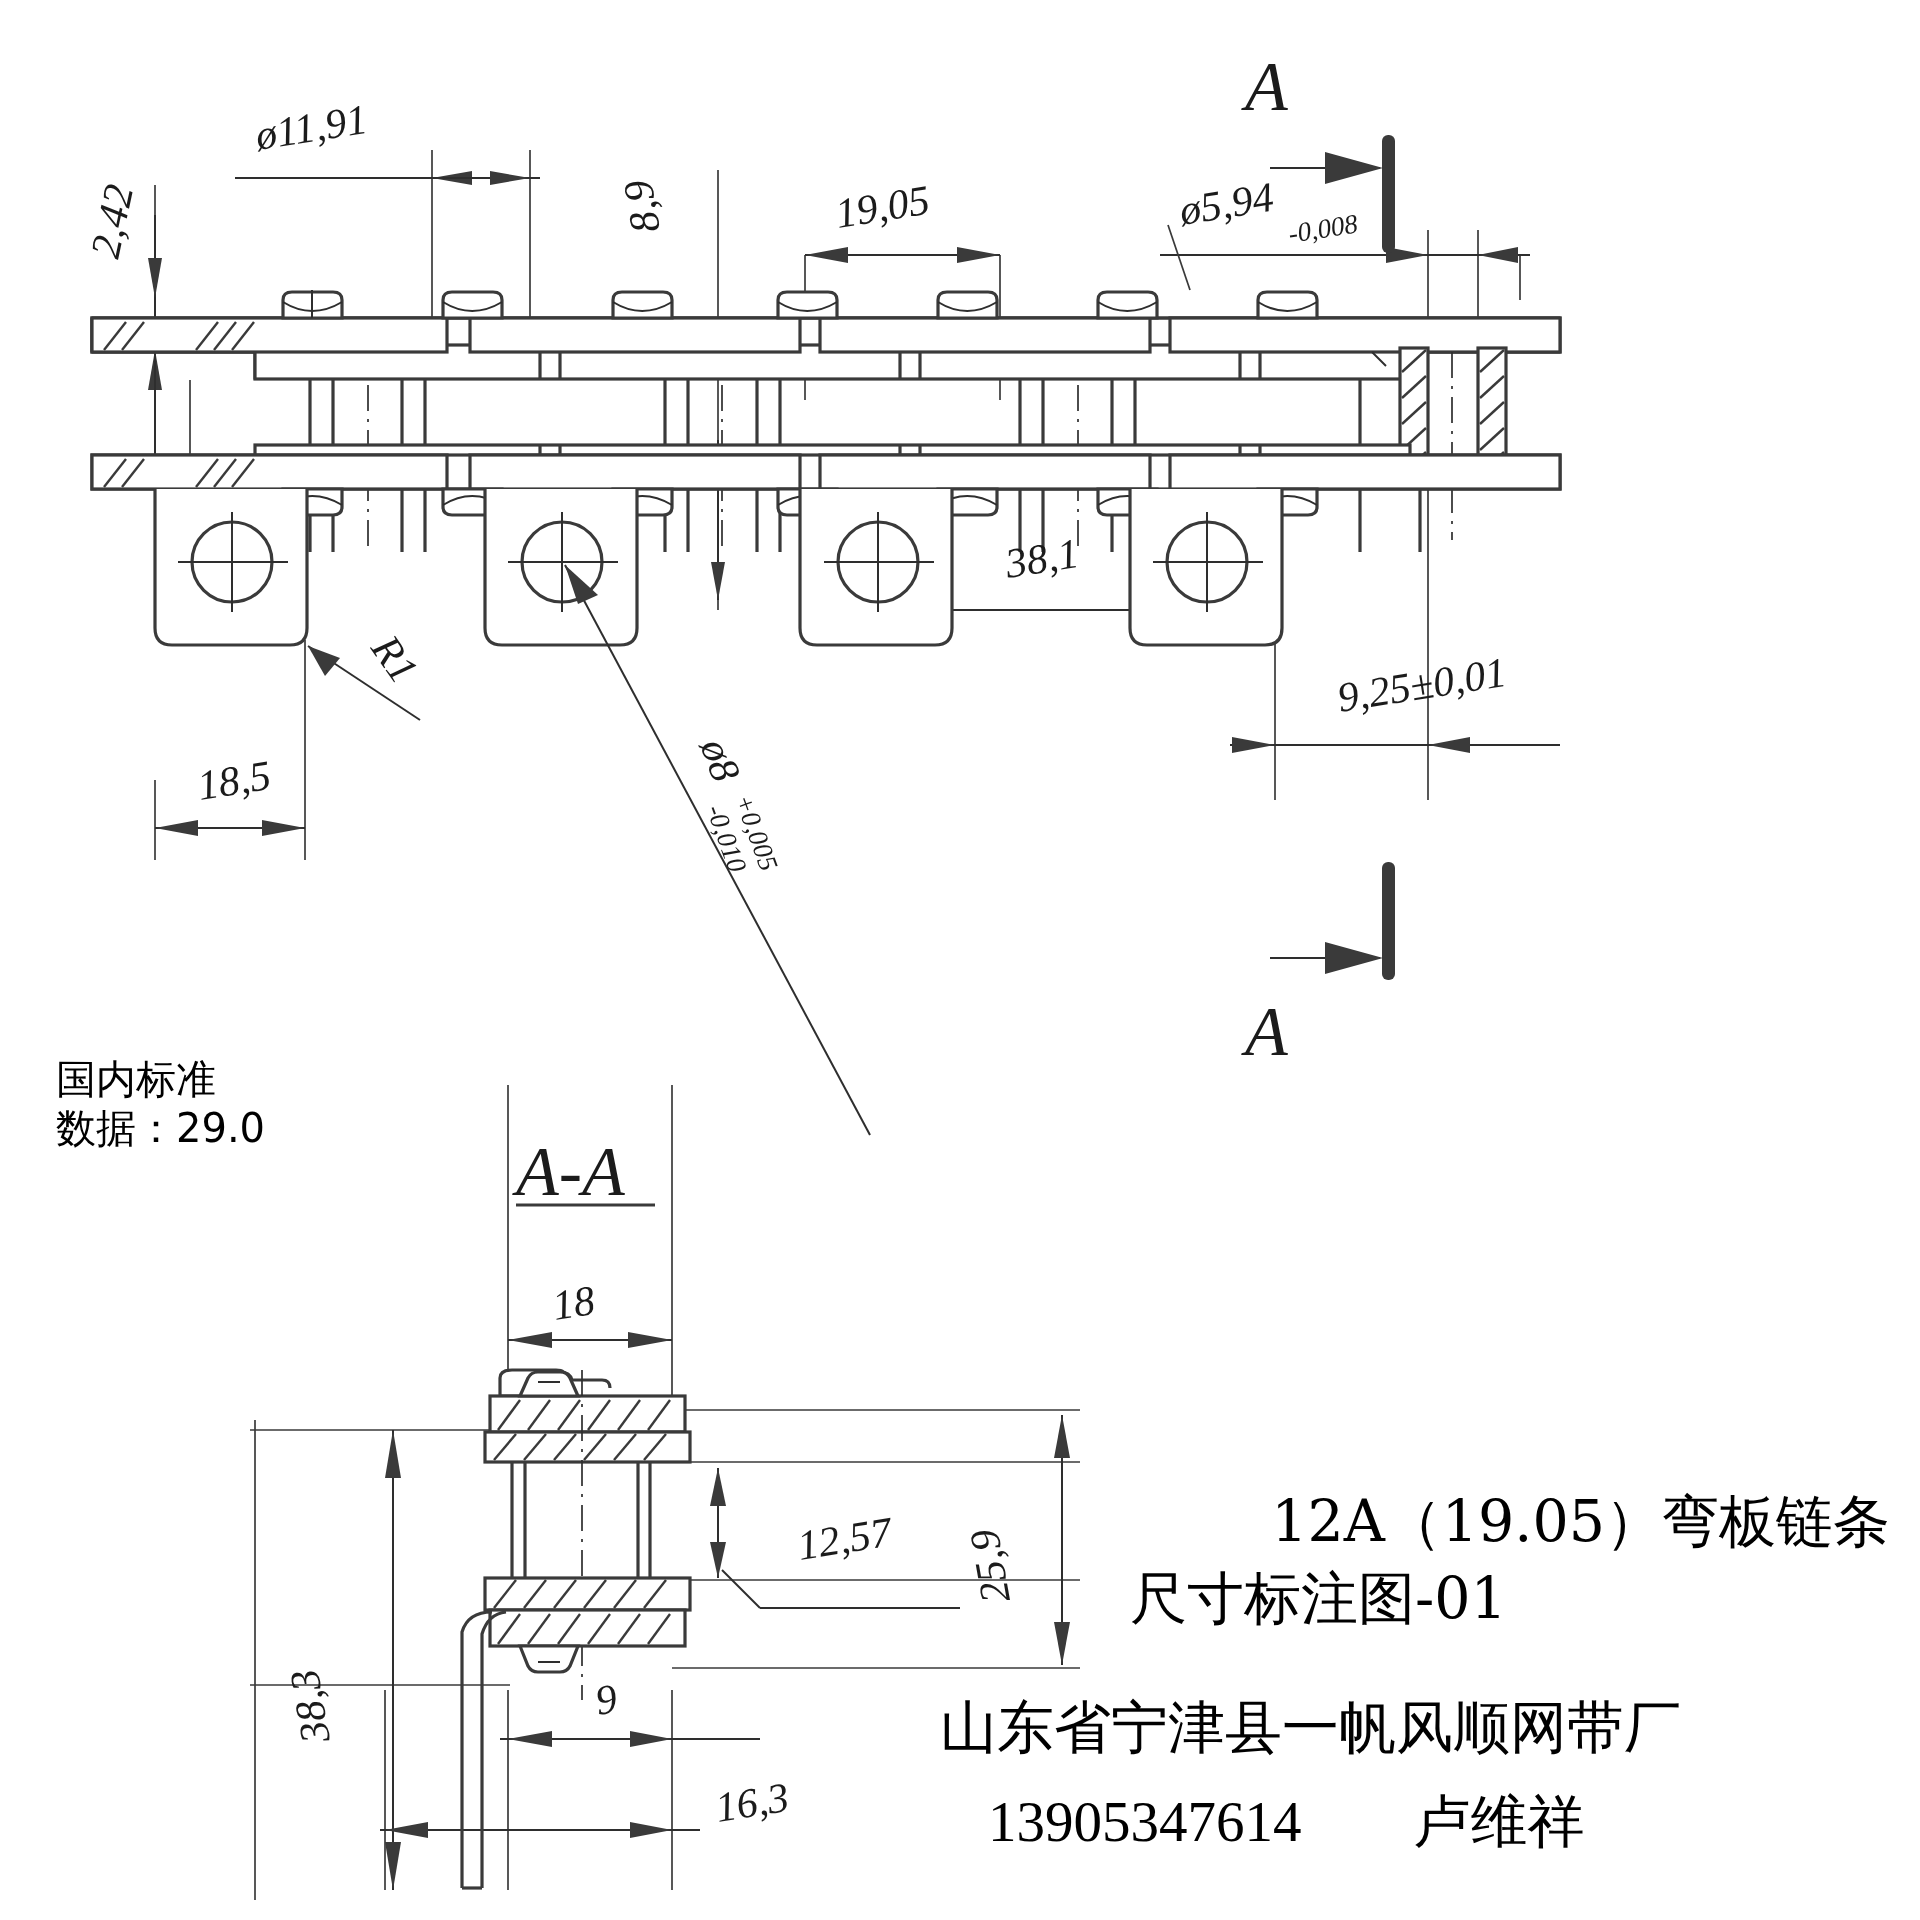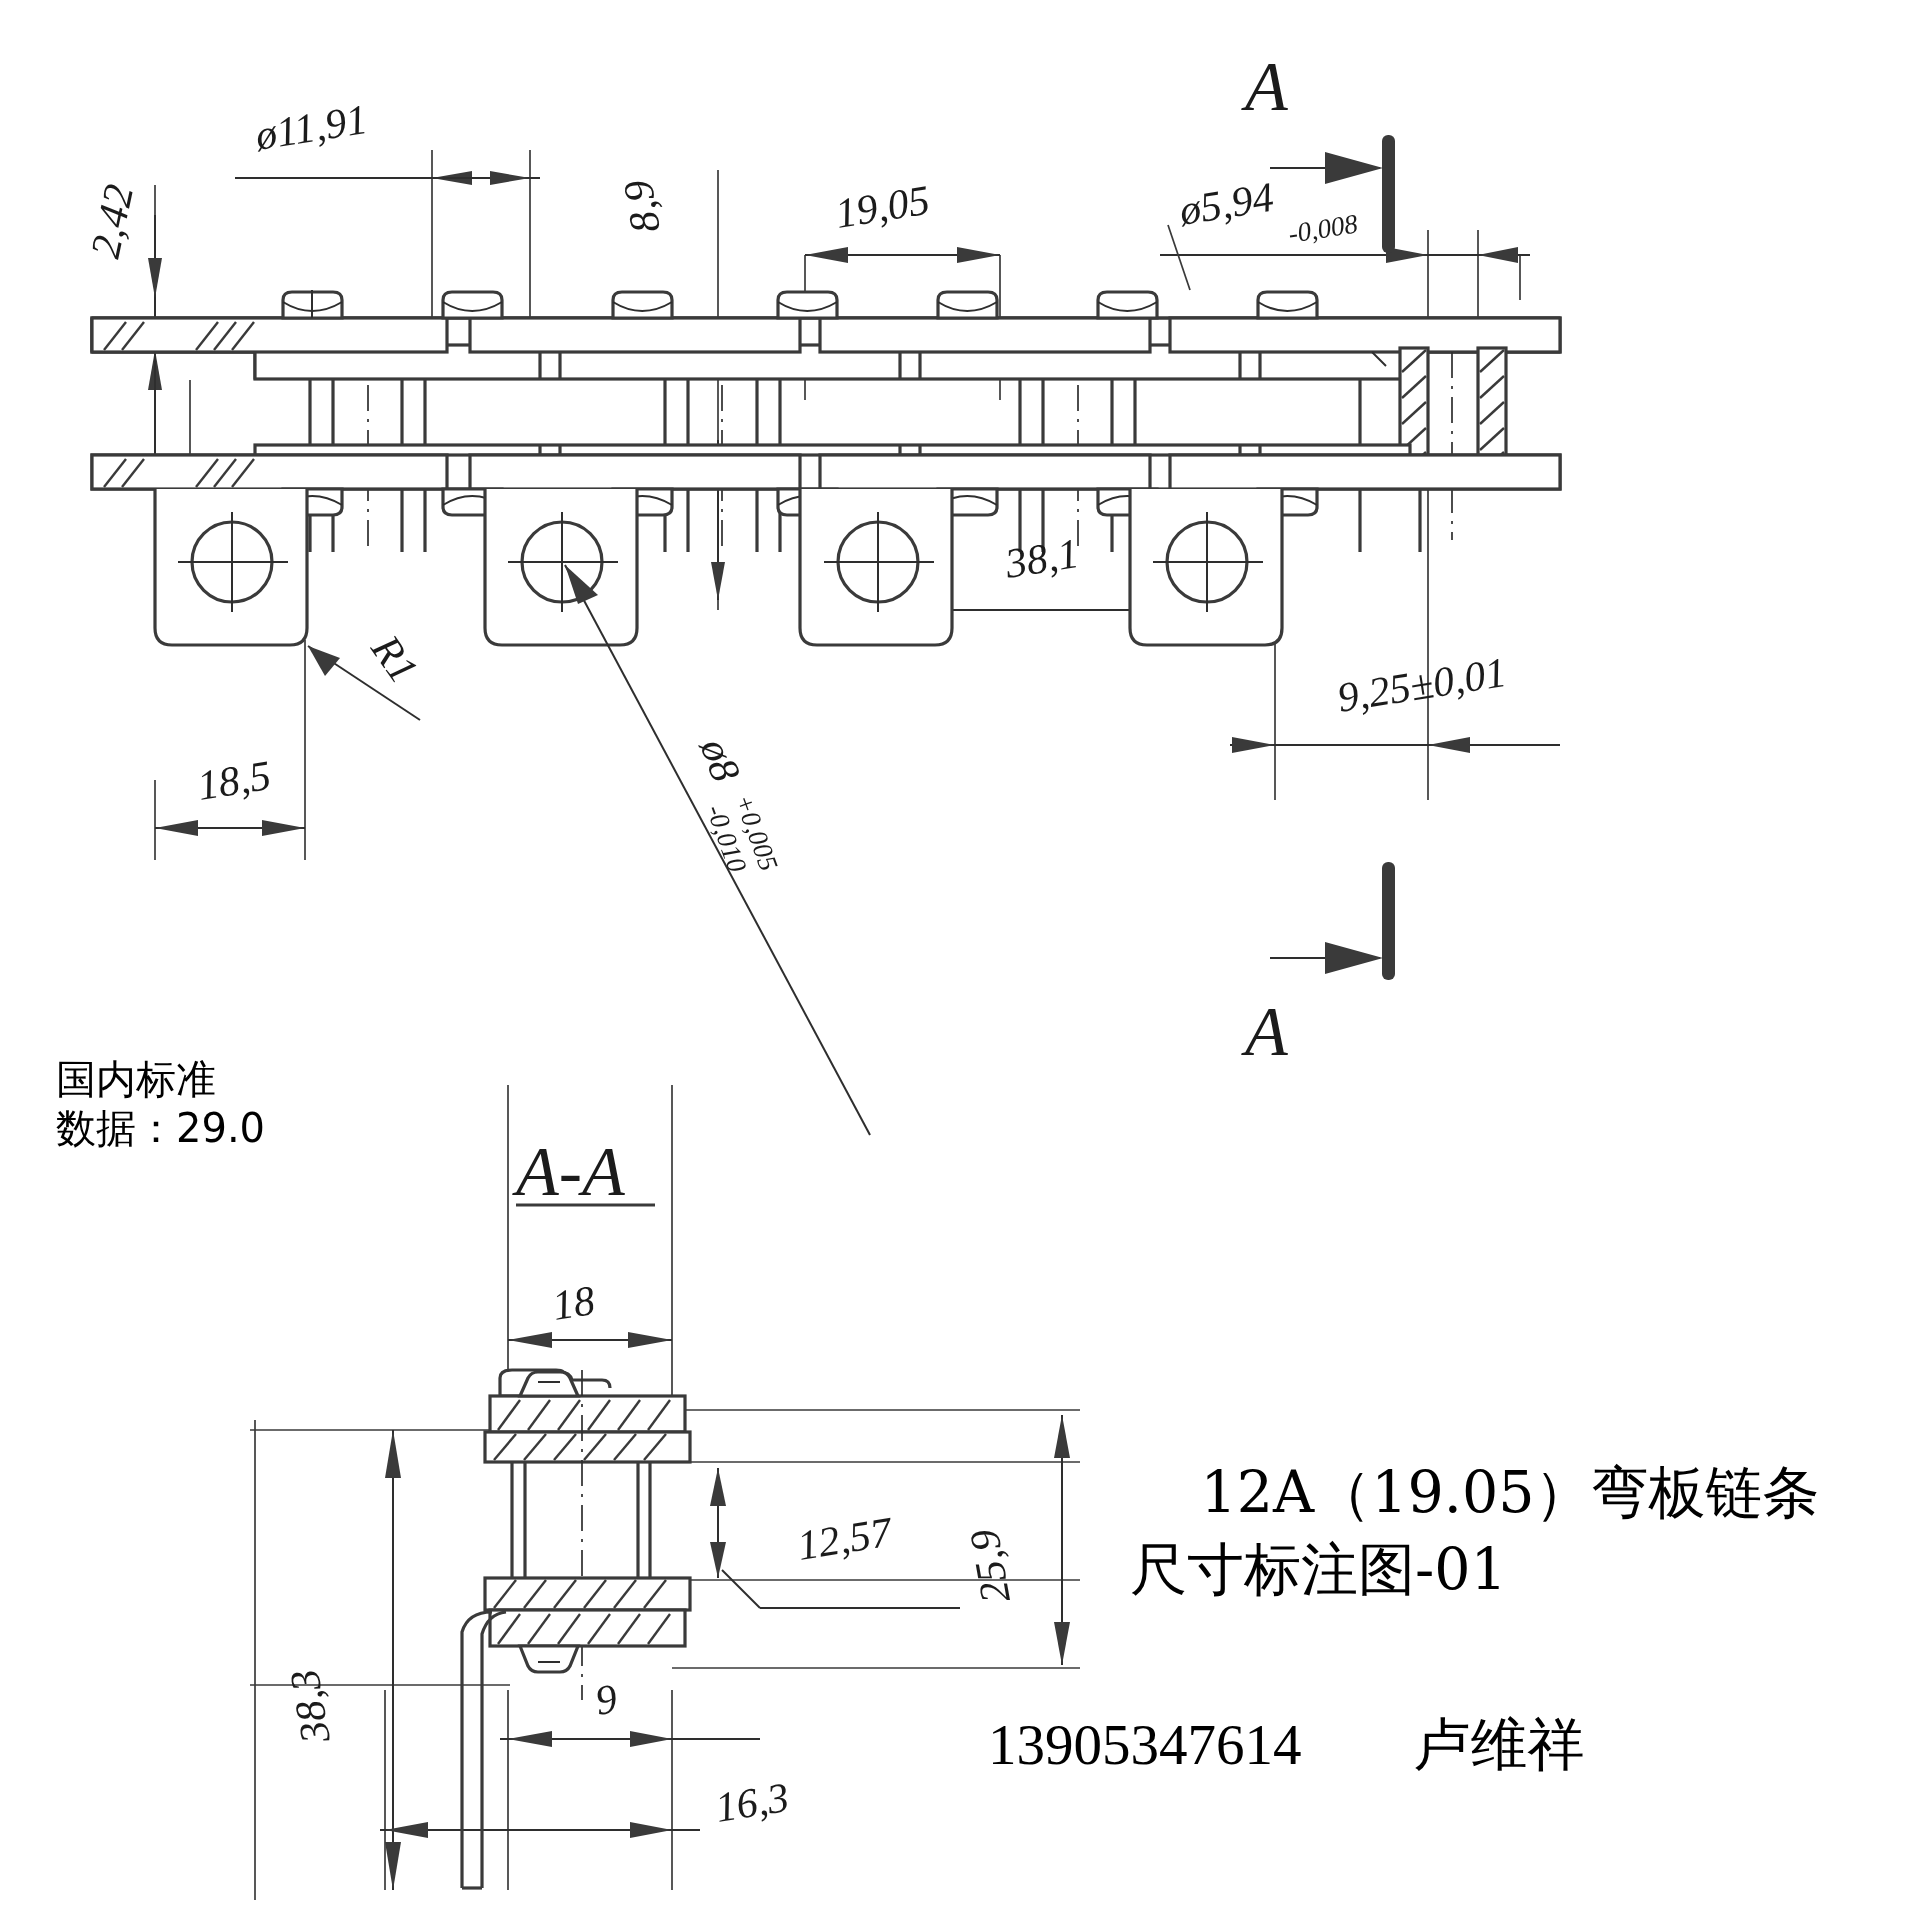--- a/index.html
+++ b/index.html
@@ -466,24 +466,25 @@
   </g>
 
 </svg>
 
 <div style="position:absolute;left:56px;top:1055px;line-height:1.22;">
   <div class="cn">国内标准</div>
   <div class="cn">数据：29.0</div>
 </div>
 
 <div style="position:absolute;left:1130px;top:1455px;width:760px;">
-  <div class="cn-big" style="text-align:center;white-space:nowrap;">12A（19.05）弯板链条</div>
+  <div class="cn-big" style="text-align:right;white-space:nowrap;margin-top:29px;">12A（19.05）弯板链条</div>
   <div class="cn-big" style="text-align:left;padding-right:28px;white-space:nowrap;">尺寸标注图-01</div>
 </div>
 
 <div style="position:absolute;left:940px;top:1690px;width:900px;">
+  <div class="cn-big" style="white-space:nowrap;">山东省宁津县一帆风顺网带厂</div>
   <div style="display:flex;align-items:baseline;gap:112px;padding-left:48px;margin-top:17px;">
     <span class="num-big">13905347614</span>
     <span class="cn-big">卢维祥</span>
   </div>
 </div>
 
 </div>
 
 </body></html>

